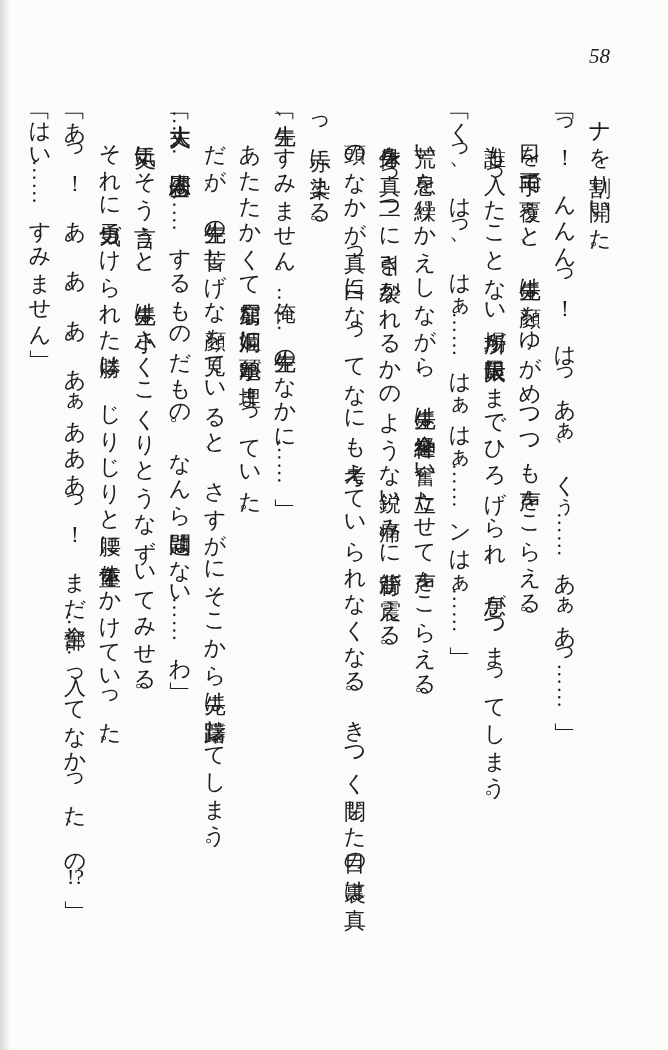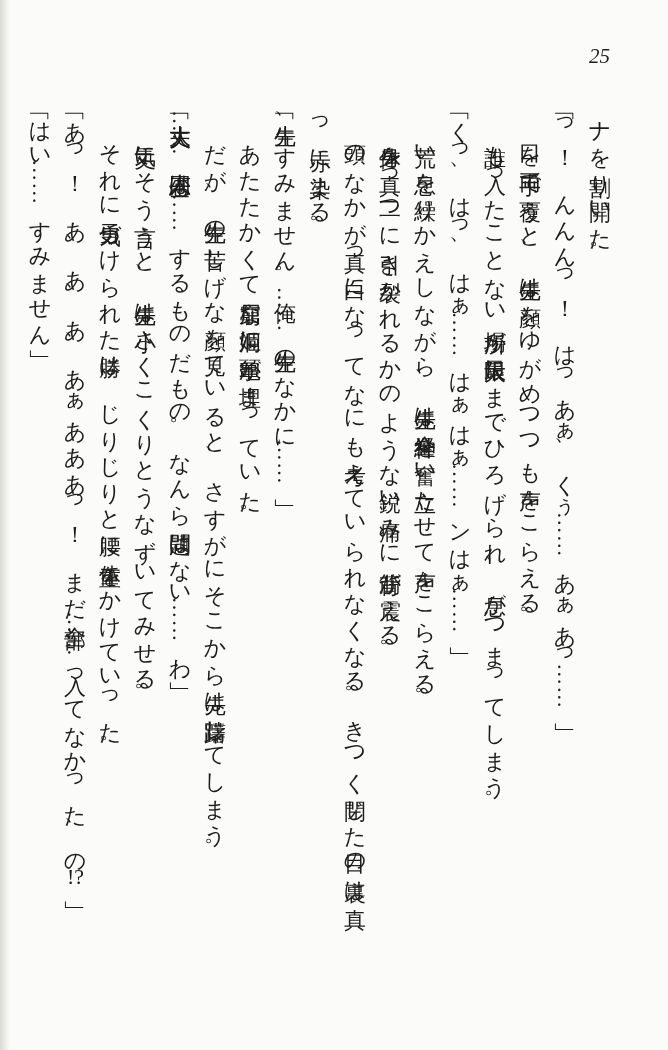--- a/index.html
+++ b/index.html
@@ -56,21 +56,21 @@
     letter-spacing: 0;
   }
 </style>
 </head>
 <body>
 
 <div>
 
   <div class="page-edge"></div>
 
-  <div class="page-number">25</div>
+  <div class="page-number">58</div>
 
   <div class="text-block">
     <p>ナを割り開いた。</p>
     <p>「っ！　んんんっ！　はっあぁ、くぅ……あぁあっ……」</p>
     <p>　口を両手で覆うと、先生は顔をゆがめつつも声をこらえる。</p>
     <p>　誰も入ったことない場所が最大限にまでひろげられ、息がつまってしまう。</p>
     <p>「くっ、はっ、はぁ……はぁはぁ……ンはぁ……」</p>
     <p>　荒い息を繰りかえしながら、先生は全神経を奮い立たせて声をこらえる。</p>
     <p>　身体を真っ二つに引き裂かれるかのような鋭い痛みに背筋が震える。</p>
     <p>　頭のなかが真っ白になってなにも考えていられなくなる。きつく閉じた目の裏は真</p>

